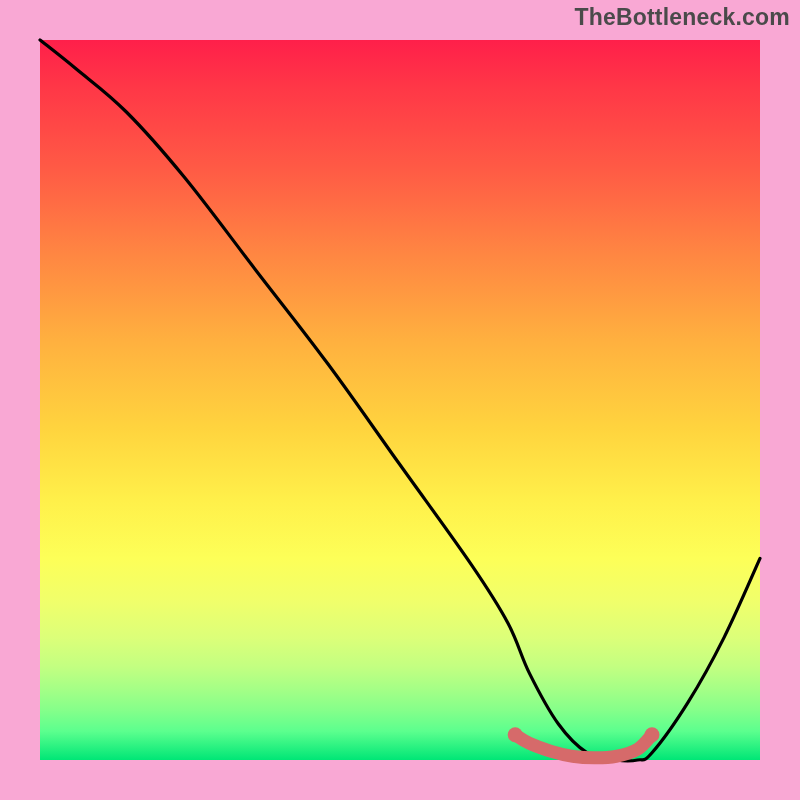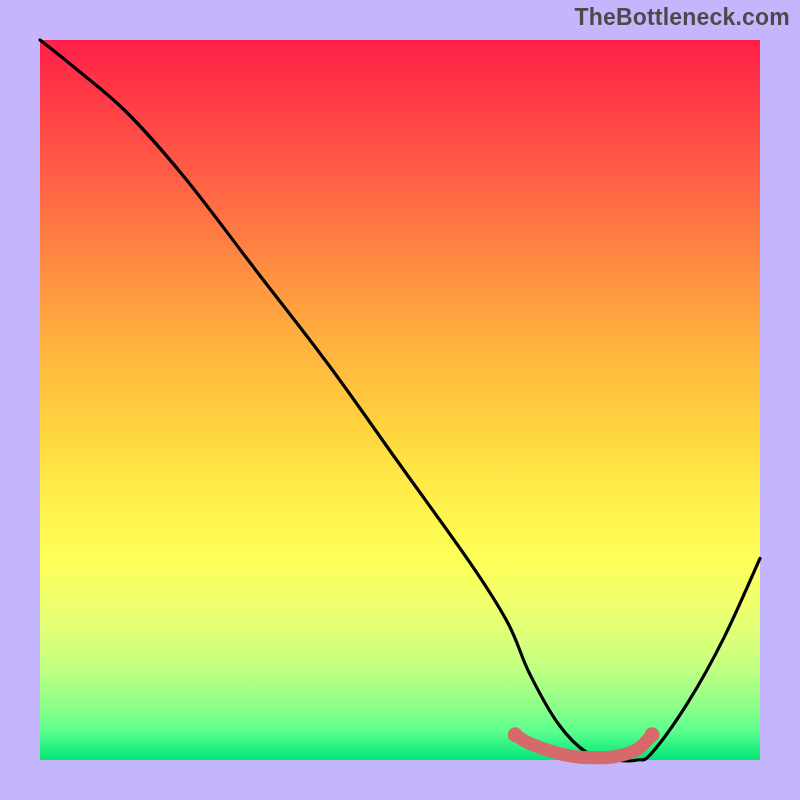--- a/index.html
+++ b/index.html
@@ -8,21 +8,21 @@
     width: 800px;
     height: 800px;
     overflow: hidden;
     background: #000;
     font-family: Arial, Helvetica, sans-serif;
   }
   .frame {
     position: relative;
     width: 800px;
     height: 800px;
-    background: #c4b5fd;
+    background: #f9a8d4;
   }
   .watermark {
     position: absolute;
     top: 4px;
     right: 10px;
     color: #4a4a4a;
     font-size: 23px;
     font-weight: bold;
     letter-spacing: 0.2px;
   }

